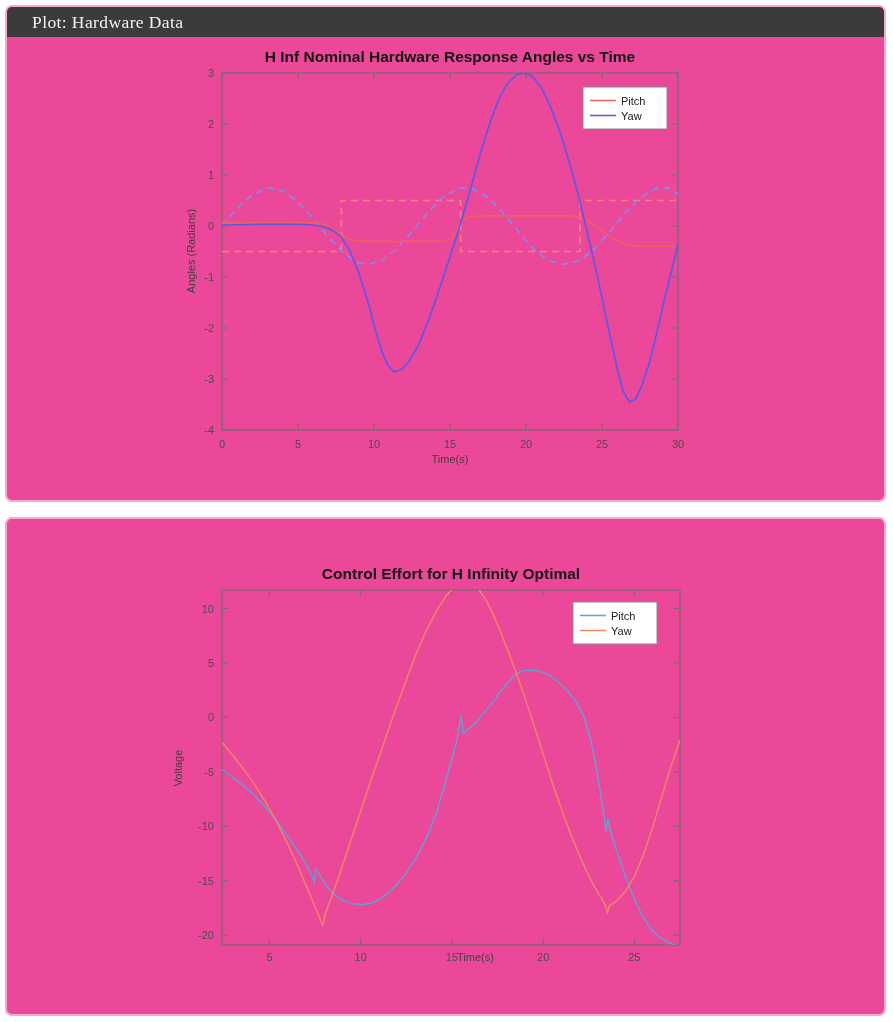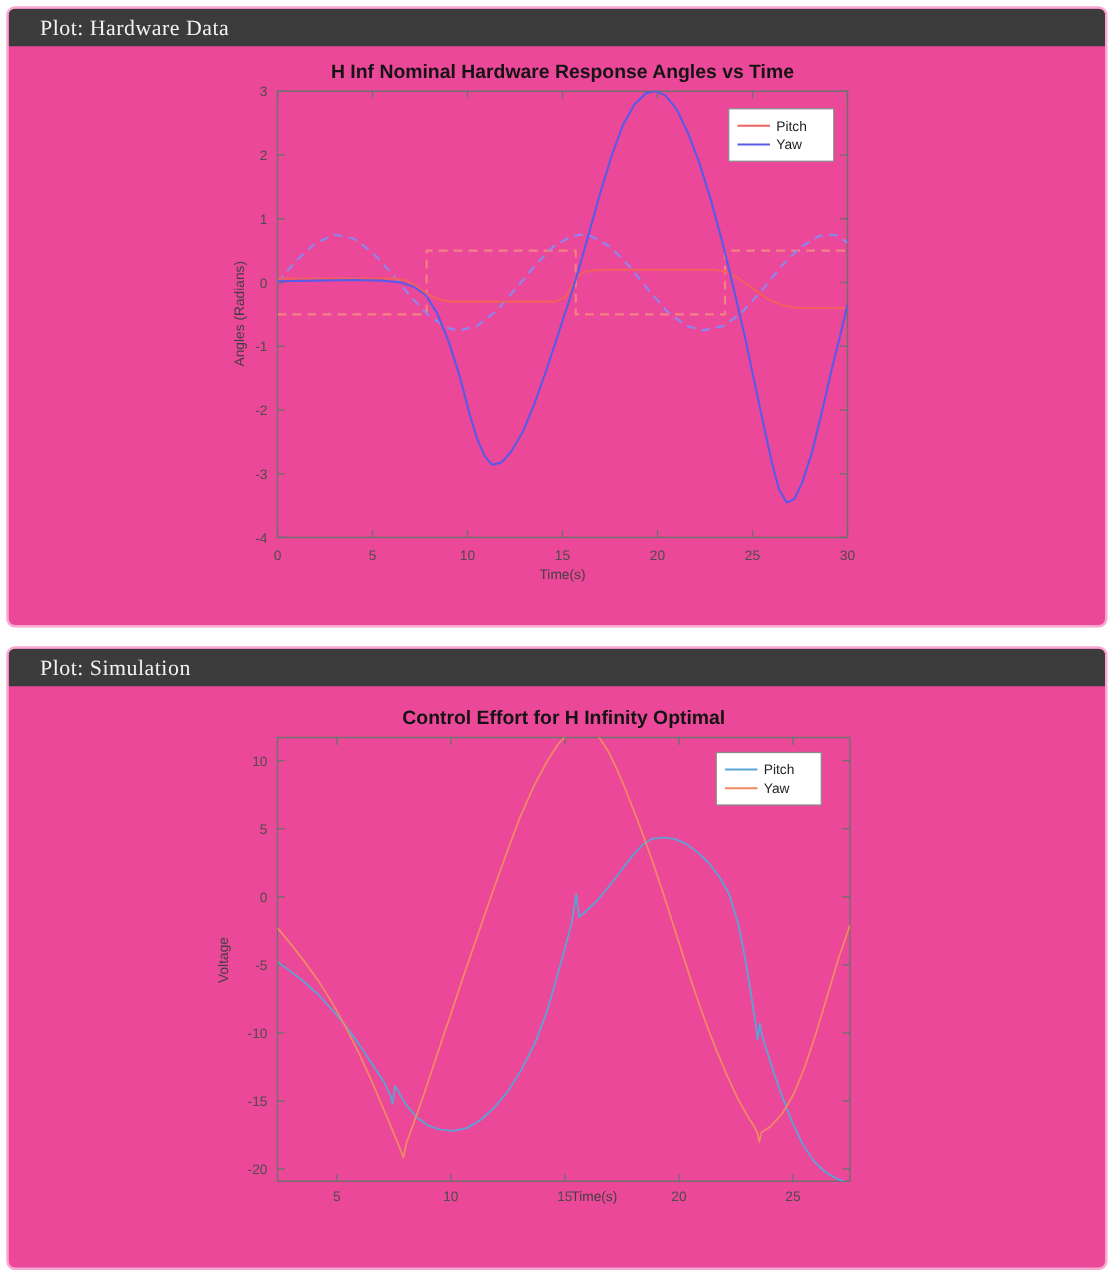--- a/index.html
+++ b/index.html
@@ -87,23 +87,20 @@
         <text x="188" y="244" text-anchor="middle" class="axis-label" transform="rotate(-90 188 244)">Angles (Radians)</text>
         <rect x="576" y="80" width="84" height="42" fill="#fff" stroke="#8a8a8a" stroke-width="1"></rect>
         <line x1="583" y1="93.5" x2="609" y2="93.5" stroke="#f25f5f" stroke-width="1.6"></line>
         <text x="614" y="97.5" class="legend-label">Pitch</text>
         <line x1="583" y1="108.5" x2="609" y2="108.5" stroke="#5a5ae8" stroke-width="1.6"></line>
         <text x="614" y="112.5" class="legend-label">Yaw</text>
       </svg>
   </section>
 
   <section class="panel" id="panel-simulation" style="top:517px;height:499px;">
-    <div class="panel-header">
-      <span>Plot: Simulation</span>
-    </div>
     <svg class="chart" width="877" height="495">
         <defs>
           <clipPath id="clip1">
             <rect x="215" y="71" width="458" height="355"></rect>
           </clipPath>
         </defs>
         <rect x="215" y="71" width="458" height="355" fill="none" stroke="#6f6f6f" stroke-width="1.2"></rect>
         <line x1="262.44223107569724" y1="426" x2="262.44223107569724" y2="420" stroke="#6f6f6f" stroke-width="1.1"></line>
         <line x1="262.44223107569724" y1="71" x2="262.44223107569724" y2="77" stroke="#6f6f6f" stroke-width="1.1"></line>
         <text x="262.44223107569724" y="442" text-anchor="middle" class="tick-label">5</text>

